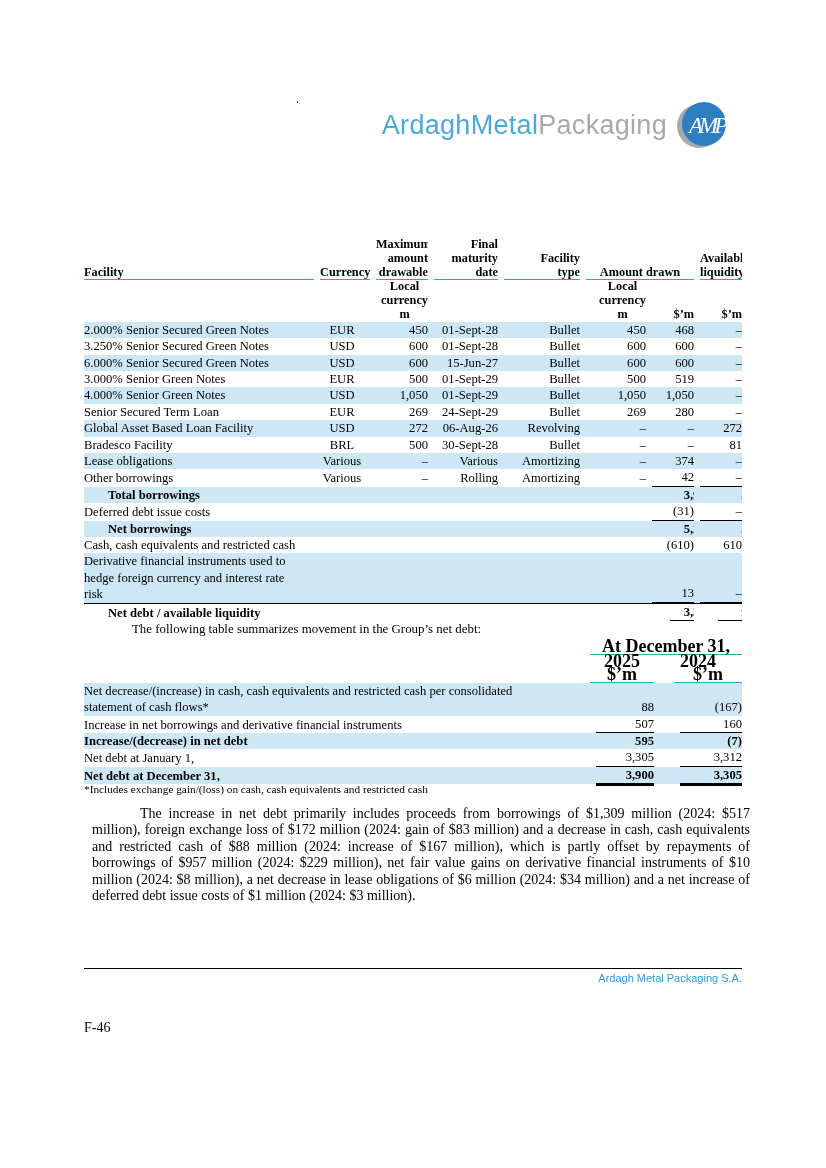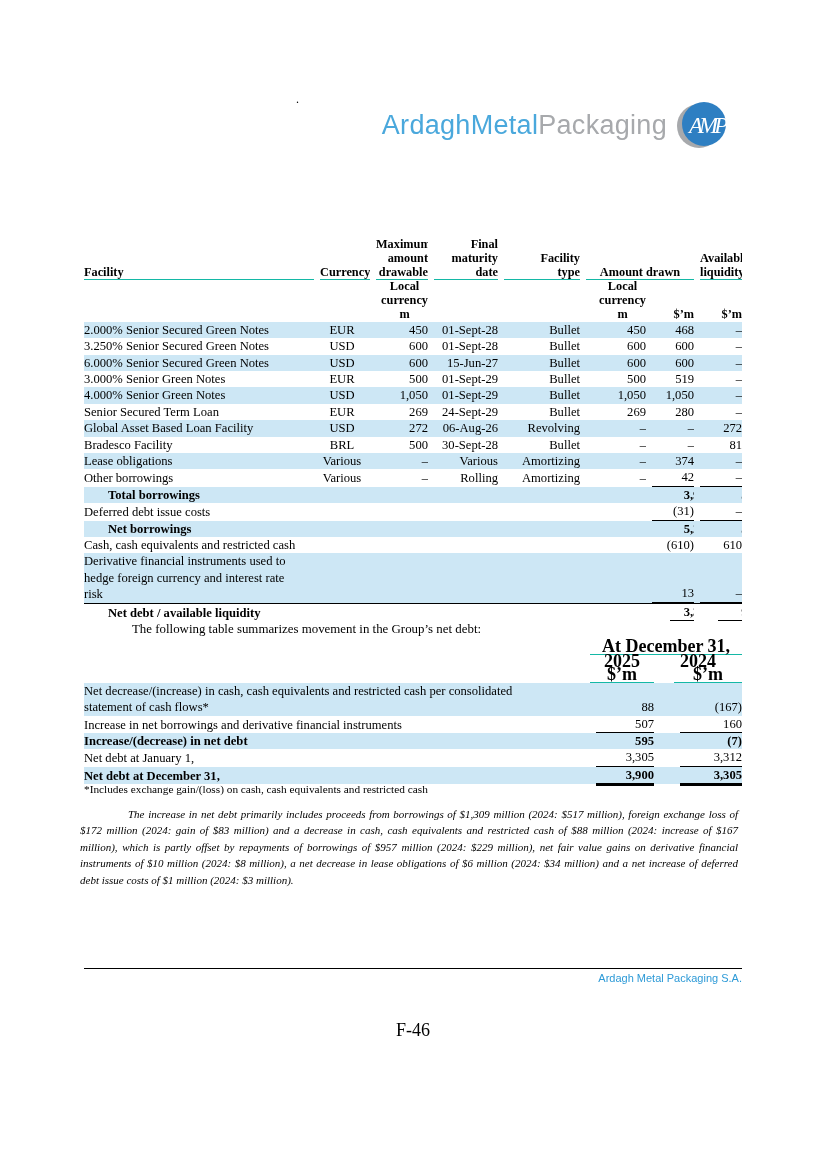--- a/index.html
+++ b/index.html
@@ -55,27 +55,27 @@
   .t2 td { padding:0; line-height:16.4px; vertical-align:bottom; }
   .t2 .hdr2 td { font-weight:bold; font-size:18px; line-height:13.6px; }
   .phead { text-align:center; }
   .yr { text-align:center; font-weight:bold; }
   .yr24 { padding-left:20px; }
   .ctr2 { text-align:center; }
   .g20 { margin-left:20px; }
 
   .footnote { position:absolute; left:84px; top:783px; font-size:11.3px; }
 
-  .bodytext { position:absolute; left:80px; top:806px; width:658px; font-size:11px;
-              line-height:16.4px; text-align:justify; text-indent:48px;font-style:italic; }
+  .bodytext { position:absolute; left:92px; top:806px; width:658px; font-size:14px;
+              line-height:16.4px; text-align:justify; text-indent:48px; }
 
   .footer-line { position:absolute; left:84px; top:968px; width:658px; border-top:1.5px solid #000; }
   .footer-company { position:absolute; left:84px; top:972px; width:658px; text-align:right;
                     font-family:"Liberation Sans", sans-serif; font-size:11px; color:var(--footer-blue); }
-  .page-num { position:absolute; left:84px; top:1020px; width:658px; text-align:center; font-size:18px; }
+  .page-num { position:absolute; left:84px; top:1020px; width:658px; text-align:left; font-size:14px; }
 </style>
 </head>
 <body>
 
 <div class="page">
 
   <span class="dot">.</span>
 
   <div class="logo">
     <span class="wordmark"><span class="wm-blue">ArdaghMetal</span><span class="wm-gray">Packaging</span></span>

